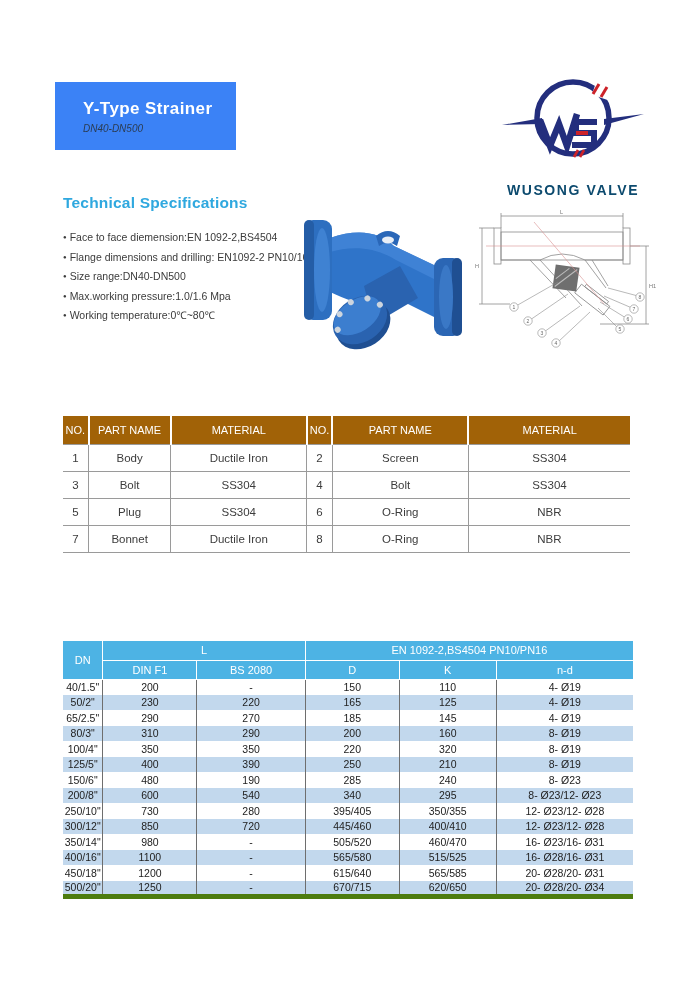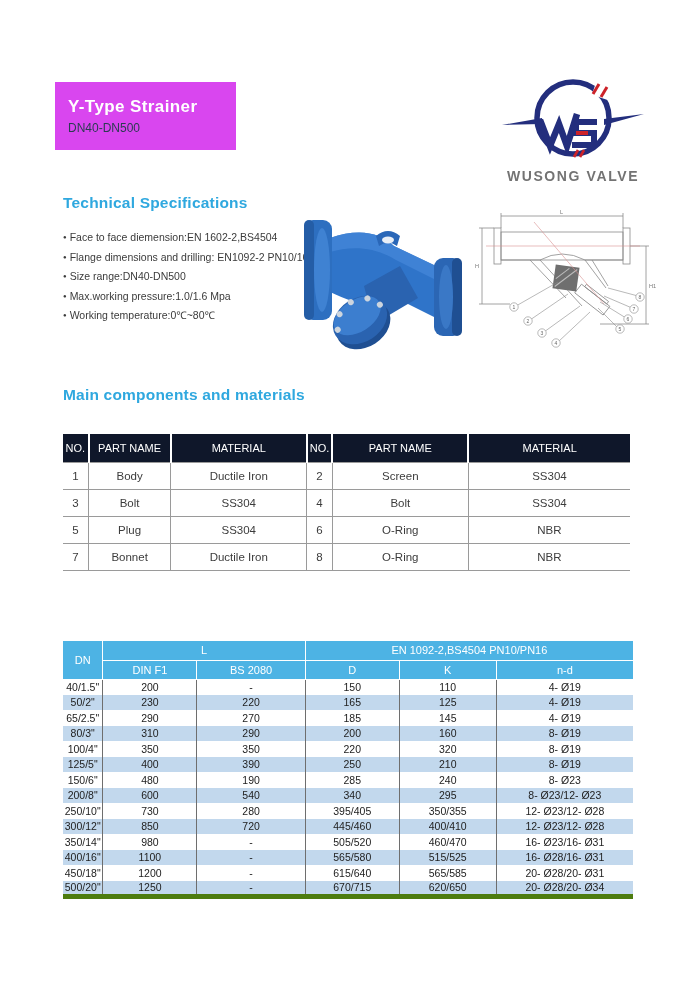--- a/index.html
+++ b/index.html
@@ -5,48 +5,48 @@
   * { margin:0; padding:0; box-sizing:border-box; }
   html,body { background:#ffffff; }
   .page {
     position:relative; width:700px; height:1001px; overflow:hidden;
     background:#ffffff; font-family:"Liberation Sans", sans-serif;
   }
 
   
   .title-box {
     position:absolute; left:55px; top:82px; width:181px; height:68px;
-    background:#d946ef; display:flex; flex-direction:column; justify-content:center;
-    padding-left:13px;
+    background:#3b82f6; display:flex; flex-direction:column; justify-content:center;
+    padding-left:28px;
   }
   .title-box .title { color:#ffffff; font-size:17px; font-weight:bold; letter-spacing:.4px; }
-  .title-box .subtitle { color:#2b3c52; font-size:12px; margin-top:4px; }
+  .title-box .subtitle { color:#2b3c52; font-size:10px; margin-top:4px;font-style:italic; }
 
   .logo-wrap { position:absolute; left:498px; top:70px; width:150px; text-align:center; }
-  .brand-name { color:#737373; font-size:14px; font-weight:bold; letter-spacing:1.6px; margin-top:2px; white-space:nowrap; }
+  .brand-name { color:#0c4a6e; font-size:14px; font-weight:bold; letter-spacing:1.6px; margin-top:16px; white-space:nowrap; }
 
   
   .sec-heading { color:#2FA8DF; font-size:15.5px; font-weight:bold; letter-spacing:.2px; }
 
   
   .tech { position:absolute; left:63px; top:194px; width:250px; }
   .spec-list { list-style:none; margin-top:16px; }
   .spec-list li {
     font-size:10.5px; color:#3b3b3b; line-height:19.5px; white-space:nowrap;
   }
   .spec-list li::before { content:"●"; font-size:6px; vertical-align:2px; margin-right:3px; color:#3b3b3b; }
 
   .photo { position:absolute; left:300px; top:202px; width:168px; height:150px; }
   .drawing { position:absolute; left:470px; top:208px; width:188px; height:142px; }
 
   
   .components { position:absolute; left:63px; top:386px; width:567px; }
   .comp-table { width:567px; border-collapse:collapse; margin-top:30px; table-layout:fixed; }
   .comp-table th {
-    background:#0f172a; color:#ffffff; font-weight:normal; font-size:11px;
+    background:#a16207; color:#ffffff; font-weight:normal; font-size:11px;
     height:28px; border-right:2px solid #ffffff;
   }
   .comp-table th:last-child { border-right:none; }
   .comp-table td {
     height:27px; text-align:center; font-size:11.5px; color:#3c3c3c;
     border:1px solid #9a9a9a; background:#ffffff;
   }
   .comp-table td:first-child { border-left:none; }
   .comp-table td:last-child { border-right:none; }
 
@@ -95,21 +95,21 @@
 
       <line x1="80" y1="80" x2="76" y2="87" stroke="#cc2229" stroke-width="2.6"></line>
       <line x1="86" y1="80" x2="82" y2="87" stroke="#cc2229" stroke-width="2.6"></line>
     </svg>
     <div class="brand-name">WUSONG VALVE</div>
   </div>
 
   <div class="tech">
     <div class="sec-heading">Technical Specifications</div>
     <ul class="spec-list" id="spec-list">
-        <li>Face to face diemension:EN 1602-2,BS4504</li>
+        <li>Face to face diemension:EN 1092-2,BS4504</li>
         <li>Flange dimensions and drilling: EN1092-2 PN10/16</li>
         <li>Size range:DN40-DN500</li>
         <li>Max.working pressure:1.0/1.6 Mpa</li>
         <li>Working temperature:0℃~80℃</li>
       </ul>
   </div>
 
   <div class="photo">
     <svg width="168" height="150" viewBox="0 0 168 150">
 
@@ -213,21 +213,20 @@
           <text x="86" y="137">4</text>
         <text x="150" y="123">5</text>
           <text x="158" y="113">6</text>
         <text x="164" y="103">7</text>
           <text x="170" y="91">8</text>
       </g>
     </svg>
   </div>
 
   <div class="components">
-    <div class="sec-heading">Main components and materials</div>
     <table class="comp-table">
       <colgroup>
         <col style="width:4.5%">
           <col style="width:14.5%">
           <col style="width:24%">
         <col style="width:4.5%">
           <col style="width:24%">
           <col style="width:28.5%">
       </colgroup>
       <thead>

